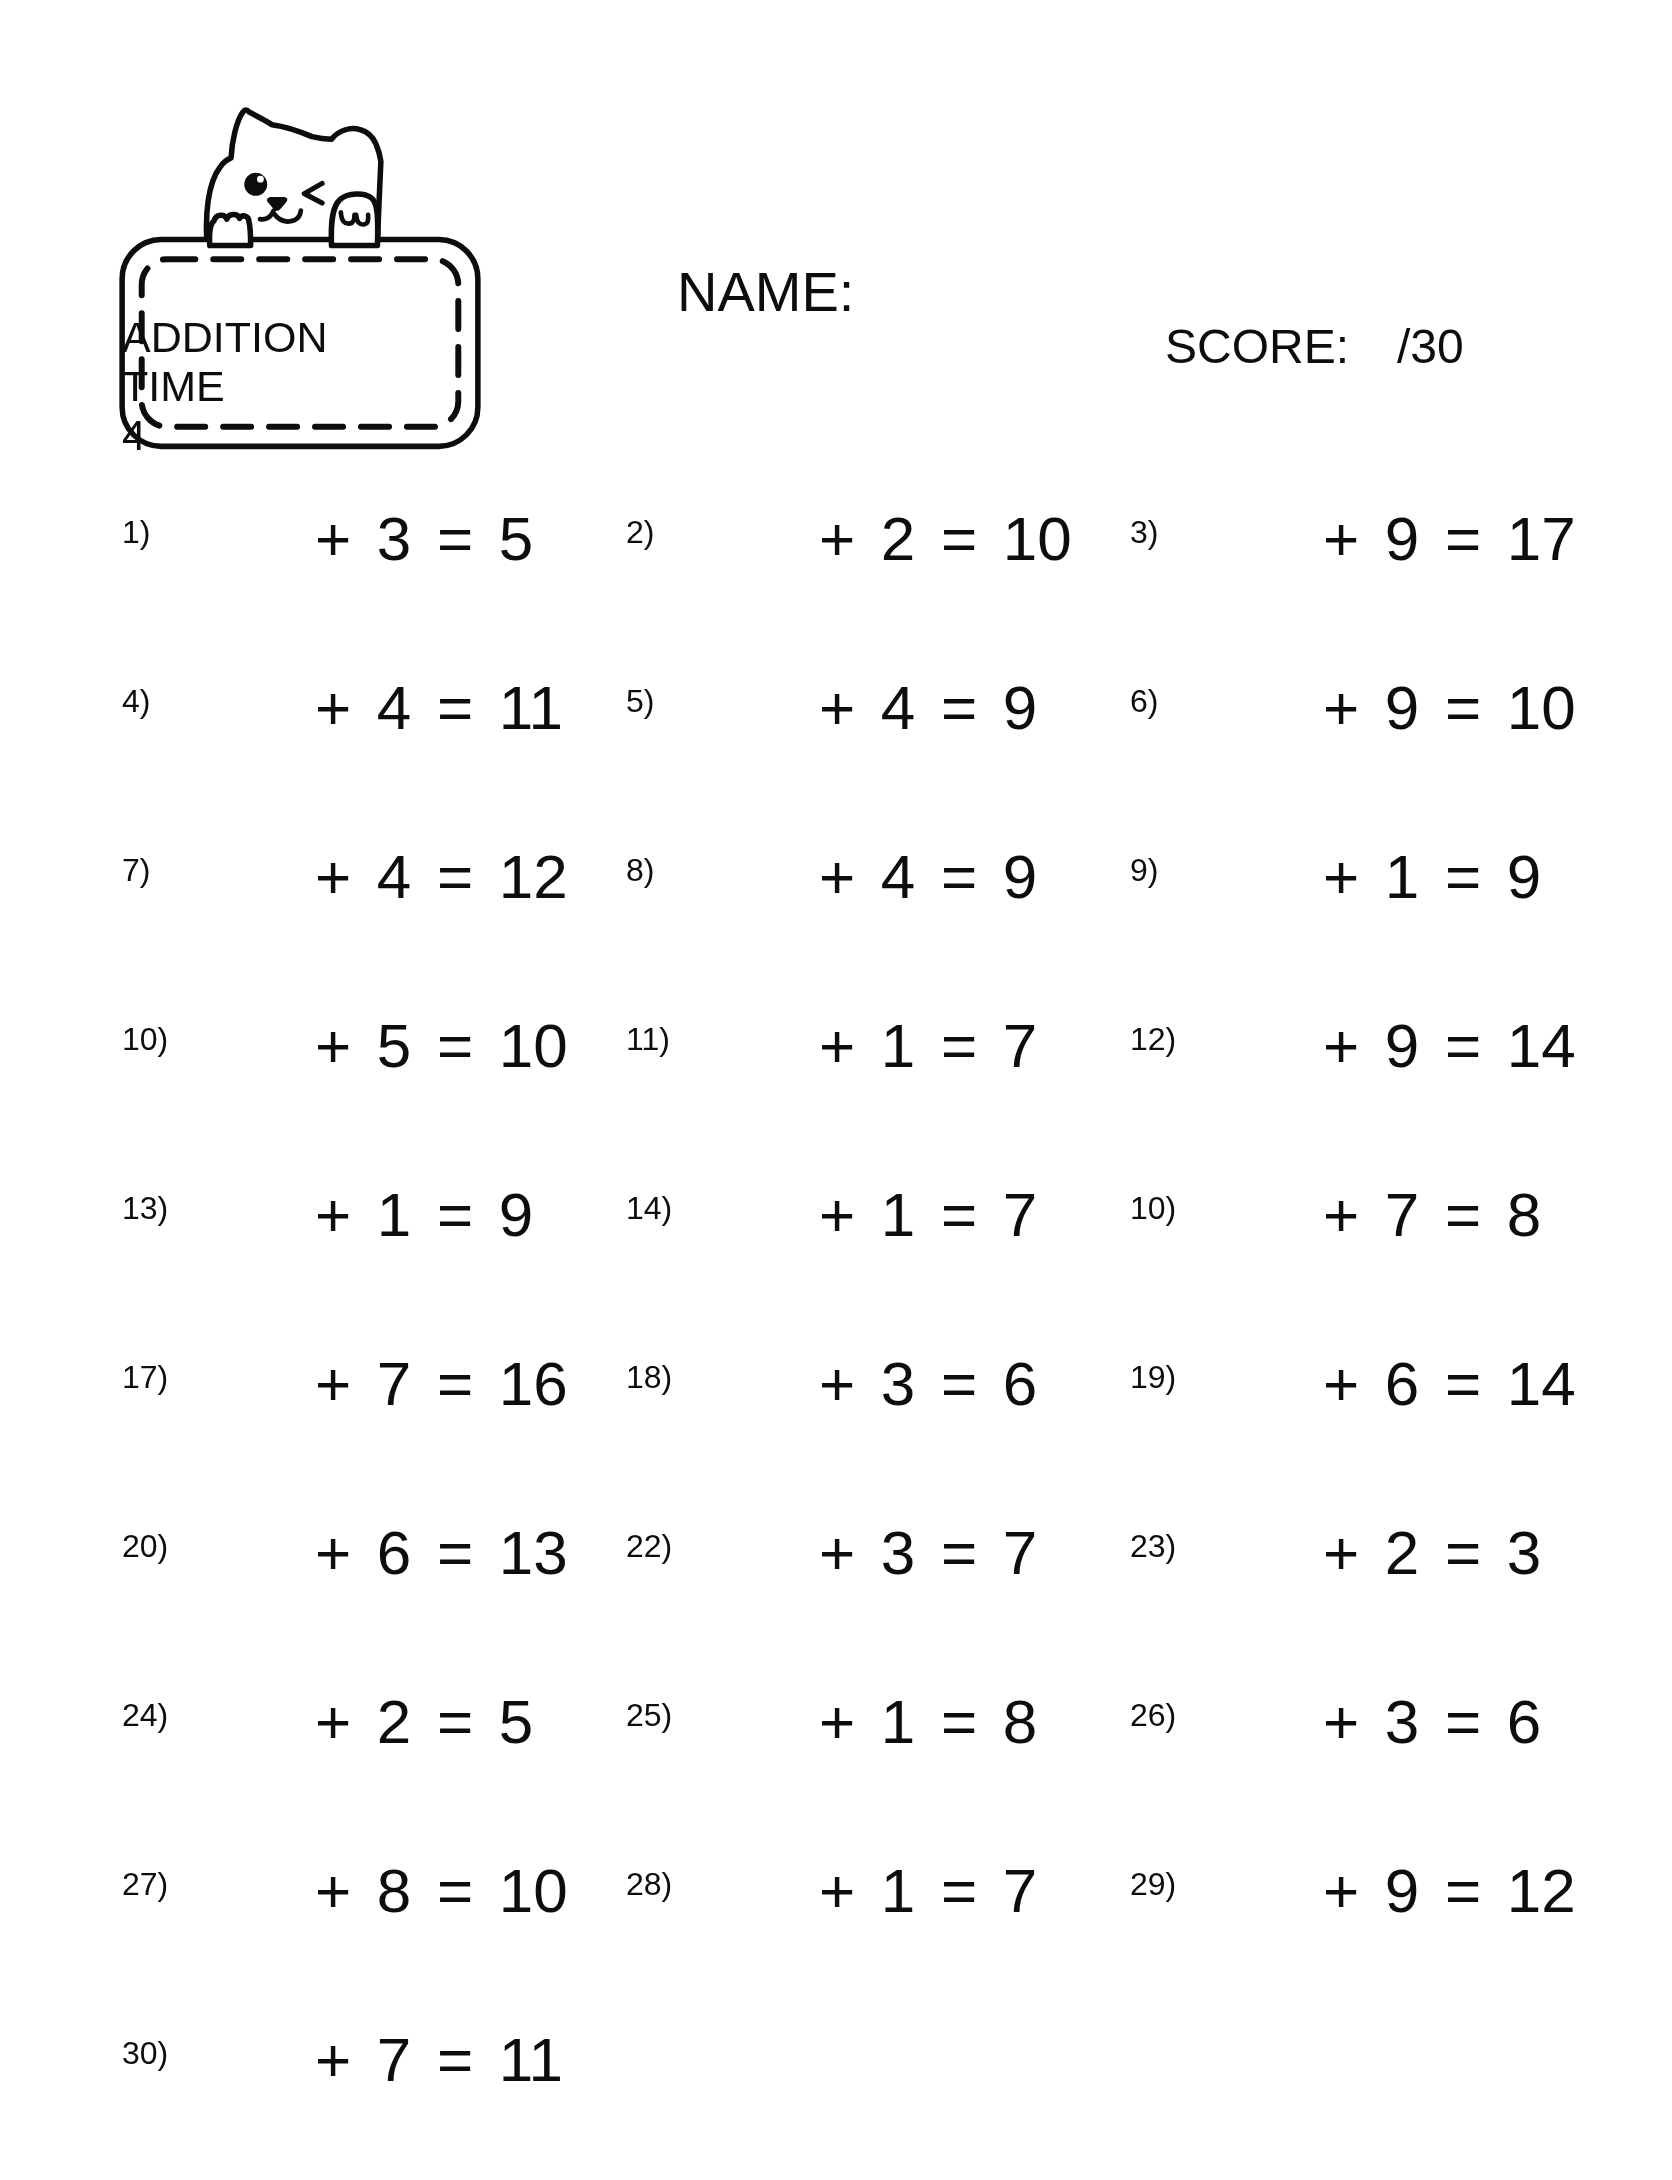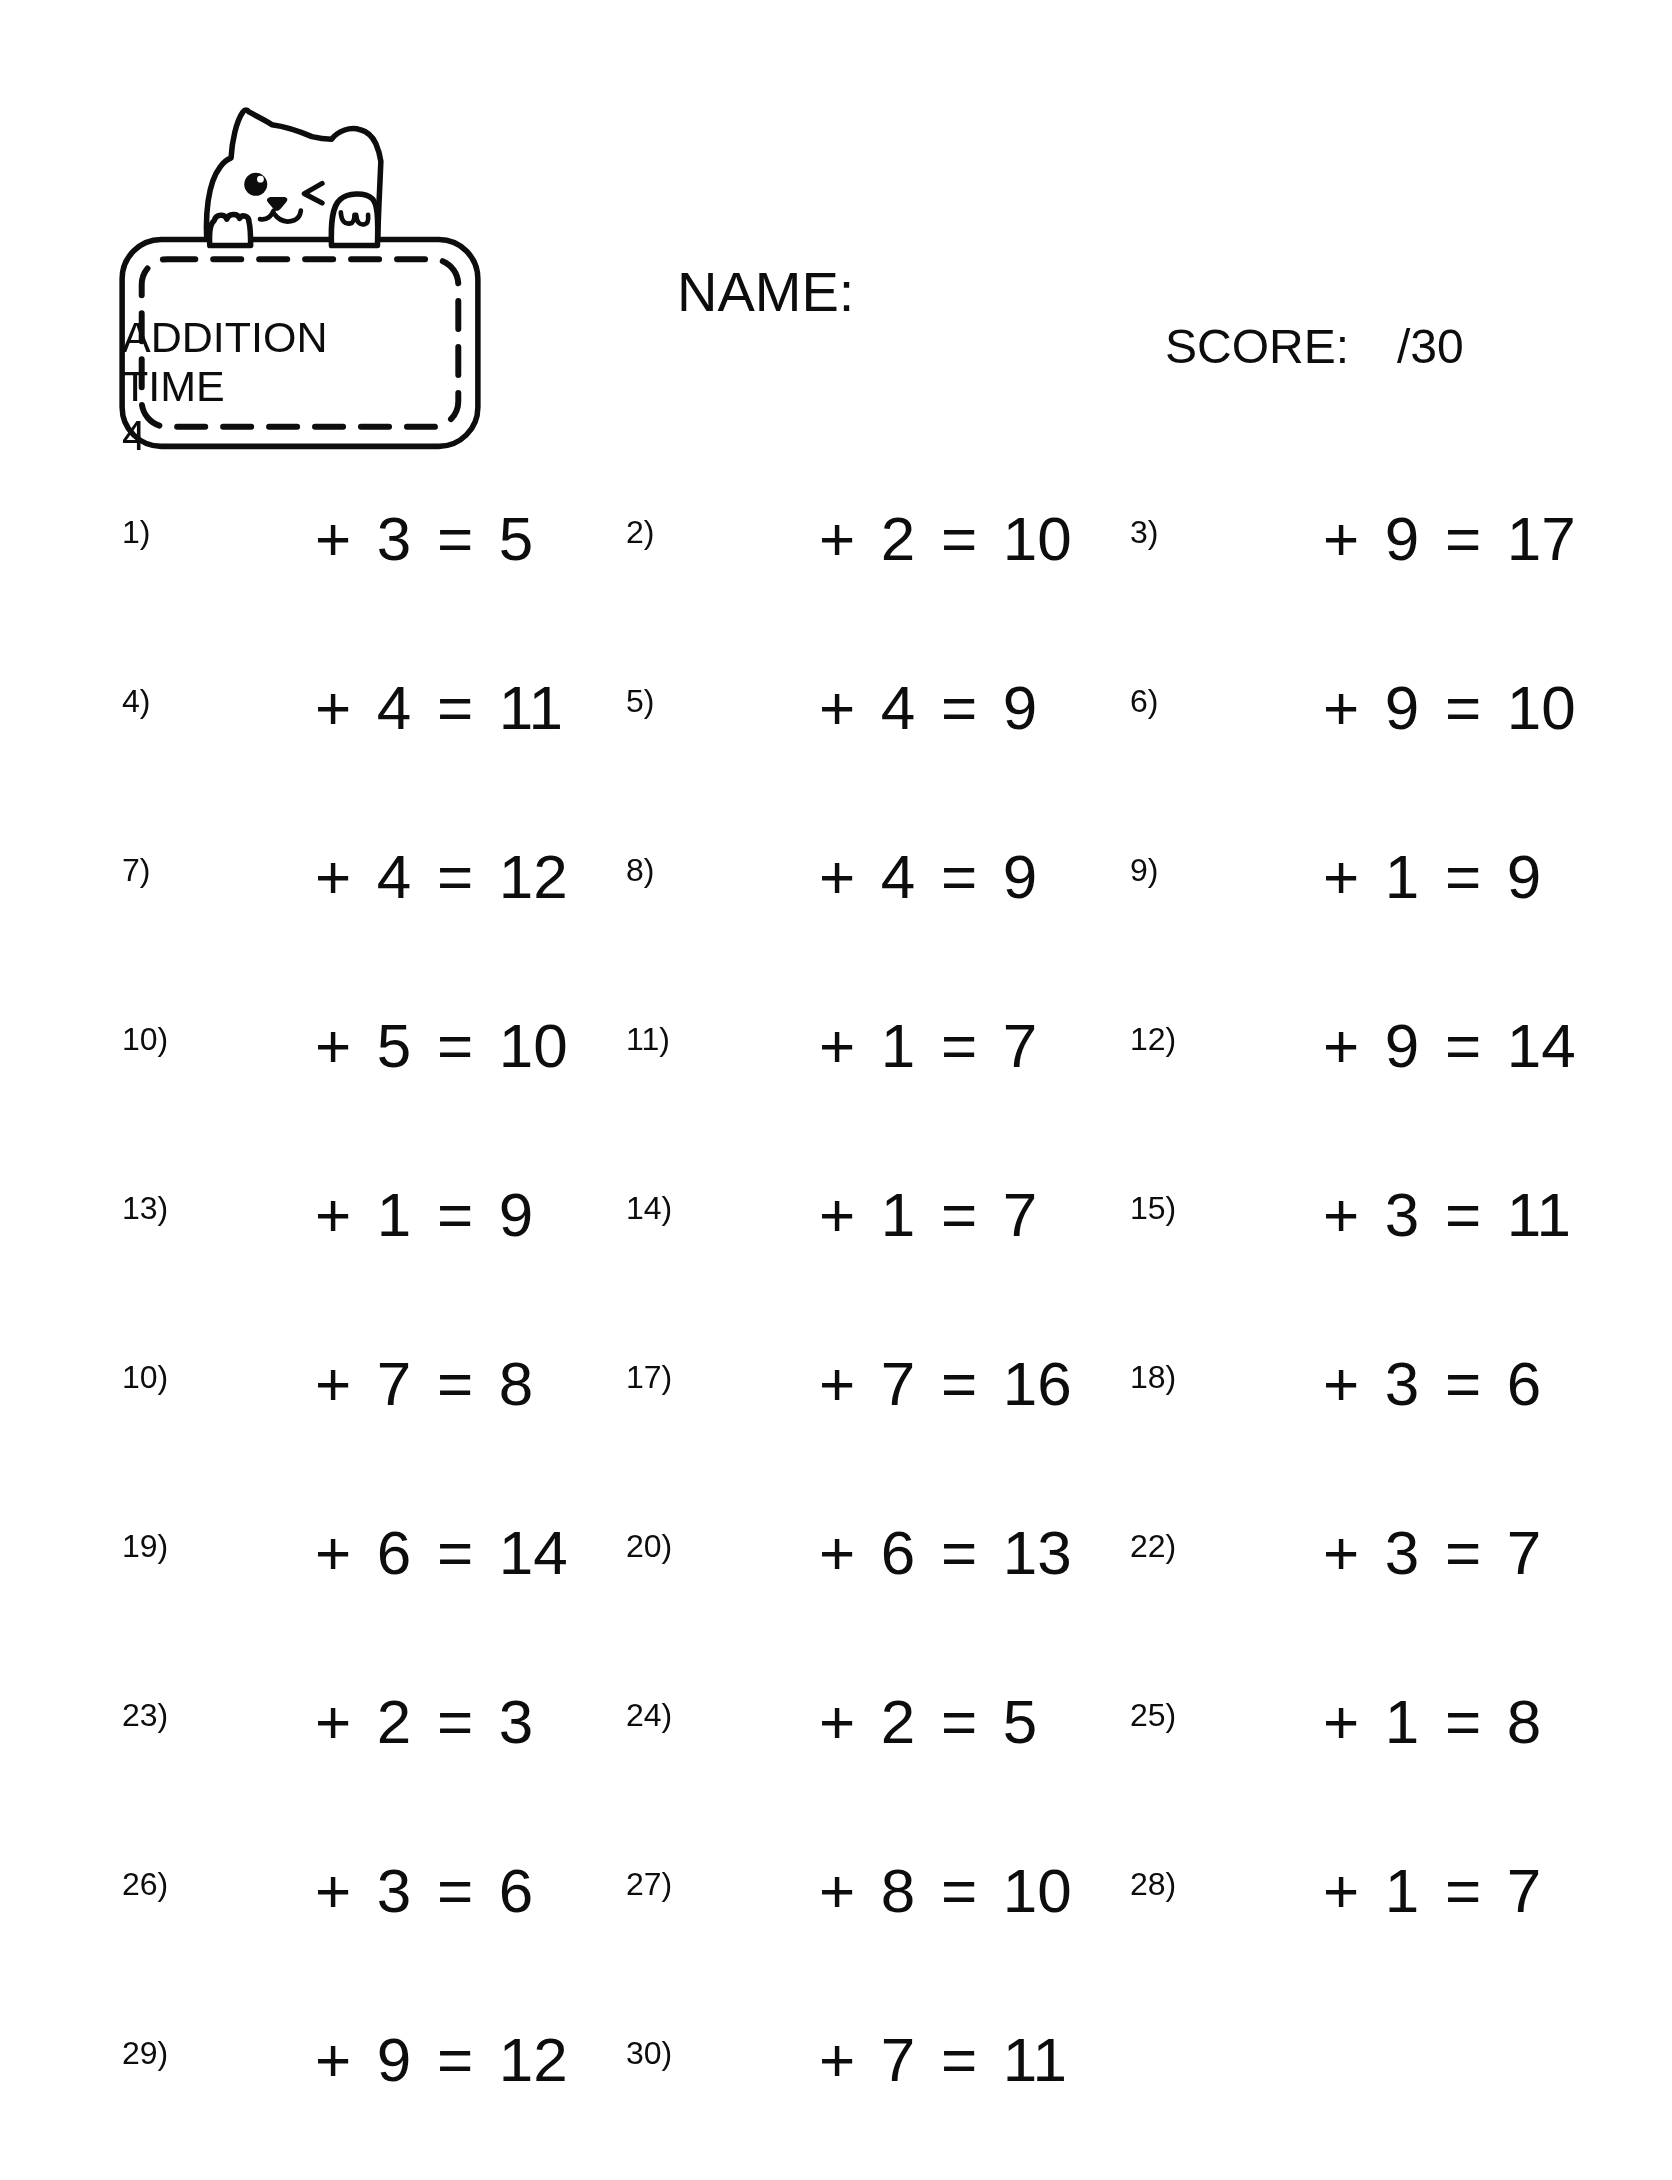--- a/index.html
+++ b/index.html
@@ -174,25 +174,20 @@
         <span class="plabel">13)</span>
         <span class="blank"></span>
         <div class="eq"><span>+</span><span>1</span><span>=</span><span>9</span></div>
       </div>
       <div class="cell">
         <span class="plabel">14)</span>
         <span class="blank"></span>
         <div class="eq"><span>+</span><span>1</span><span>=</span><span>7</span></div>
       </div>
       <div class="cell">
-        <span class="plabel">15)</span>
-        <span class="blank"></span>
-        <div class="eq"><span>+</span><span>3</span><span>=</span><span>11</span></div>
-      </div>
-      <div class="cell">
         <span class="plabel">10)</span>
         <span class="blank"></span>
         <div class="eq"><span>+</span><span>7</span><span>=</span><span>8</span></div>
       </div>
       <div class="cell">
         <span class="plabel">17)</span>
         <span class="blank"></span>
         <div class="eq"><span>+</span><span>7</span><span>=</span><span>16</span></div>
       </div>
       <div class="cell">

